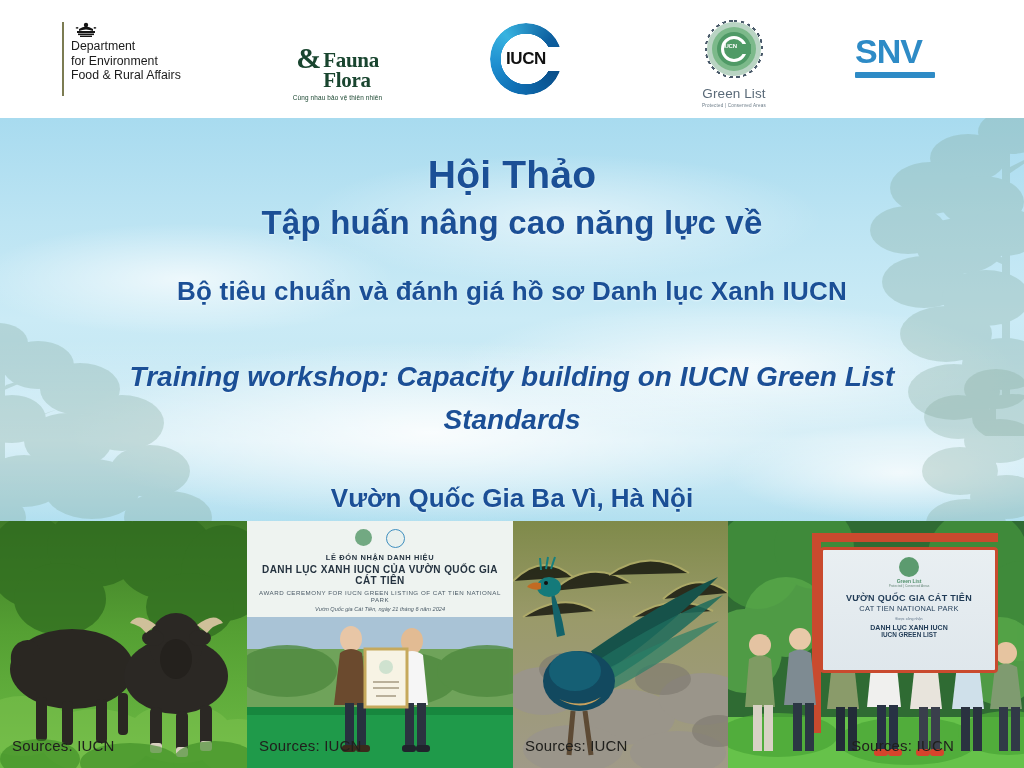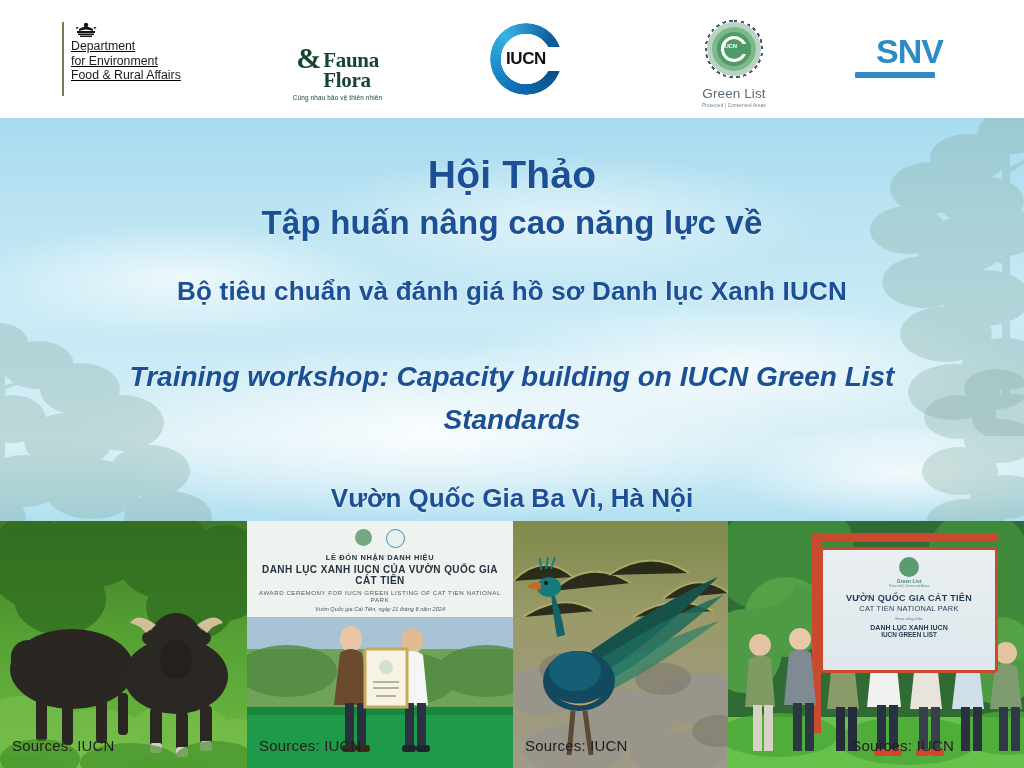--- a/index.html
+++ b/index.html
@@ -11,21 +11,21 @@
   .slide{position:relative;width:1024px;height:768px;overflow:hidden;background:#fff;}
 
   
   .logo-bar{
     position:absolute;left:0;top:0;width:1024px;height:118px;
     background:#ffffff;display:flex;align-items:center;
   }
   .logo{position:absolute;display:flex;align-items:center;justify-content:center;}
 
   
-  .defra{left:62px;top:22px;width:165px;height:74px;display:block;text-decoration:underline;}
+  .defra{left:62px;top:22px;width:165px;height:74px;display:block;}
   .defra-inner{display:flex;height:100%;}
   .defra-rule{width:2px;background:#7c7c52;margin-right:7px;flex:none;}
   .defra-txt{display:flex;flex-direction:column;justify-content:flex-start;}
   .defra-crown{font-size:16px;line-height:15px;color:#111;letter-spacing:-1px;height:17px;overflow:hidden;}
   .defra-line{font-size:12.3px;line-height:14.6px;color:#1b1b1b;white-space:nowrap;}
 
   
   .faunaflora{left:280px;top:26px;width:115px;height:66px;display:block;text-align:center;}
   .ff-row{display:flex;align-items:center;justify-content:center;line-height:1;}
   .ff-amp{font-family:"Liberation Serif",serif;font-size:30px;font-weight:700;color:#19452f;margin-right:2px;}
@@ -60,21 +60,21 @@
   .gl-o3{position:absolute;left:16px;top:16px;width:34px;height:34px;border-radius:50%;background:#4f9a66;}
   .gl-c{position:absolute;left:20px;top:20px;width:26px;height:26px;border-radius:50%;border:3px solid #fff;
         box-sizing:border-box;}
   .gl-cgap{position:absolute;left:40px;top:28px;width:10px;height:10px;background:#4f9a66;}
   .gl-iucn{position:absolute;left:22px;top:27px;font-size:6px;font-weight:700;color:#fff;letter-spacing:-0.2px;}
   .gl-name{font-size:13.5px;color:#5a6a78;margin-top:4px;letter-spacing:0.1px;}
   .gl-sub{font-size:4.6px;color:#6c7c88;margin-top:2px;letter-spacing:0.2px;white-space:nowrap;}
 
   
   .snvlogo{left:855px;top:34px;width:88px;height:50px;display:block;}
-  .snv-txt{font-size:34px;font-weight:700;color:#2e8bc6;letter-spacing:-1px;line-height:34px;text-align:right;}
+  .snv-txt{font-size:34px;font-weight:700;color:#2e8bc6;letter-spacing:-1px;line-height:34px;}
   .snv-bar{width:80px;height:6px;background:#2e8bc6;margin-top:4px;border-radius:1px;}
 
   
   .hero{
     position:absolute;left:0;top:118px;width:1024px;height:403px;overflow:hidden;
     background:
       radial-gradient(ellipse 520px 130px at 42% 78%,rgba(255,255,255,.85),rgba(255,255,255,0) 70%),
       radial-gradient(ellipse 400px 95px at 72% 62%,rgba(255,255,255,.8),rgba(255,255,255,0) 70%),
       radial-gradient(ellipse 300px 80px at 18% 40%,rgba(255,255,255,.7),rgba(255,255,255,0) 70%),
       radial-gradient(ellipse 360px 90px at 55% 25%,rgba(255,255,255,.55),rgba(255,255,255,0) 72%),

